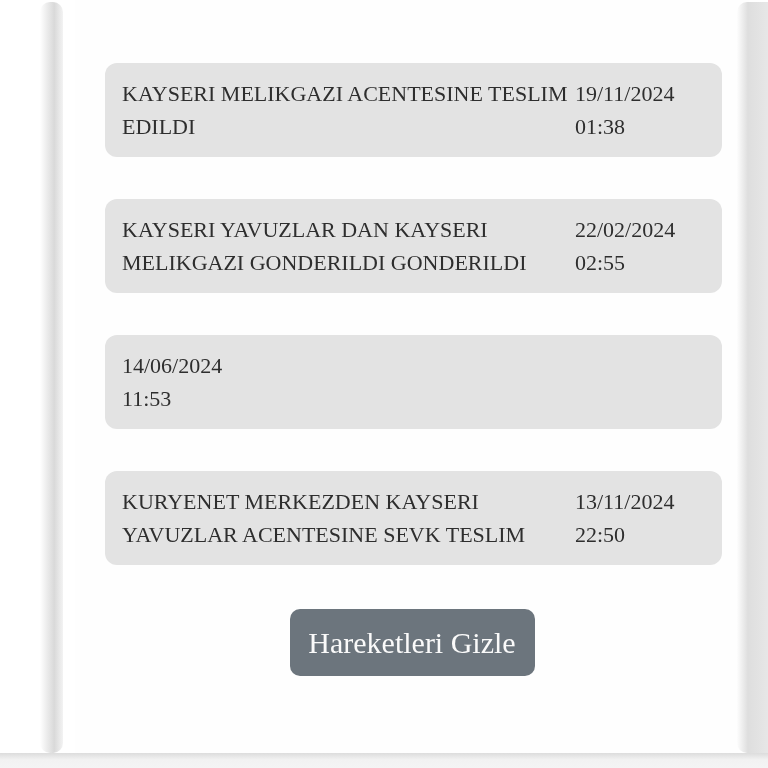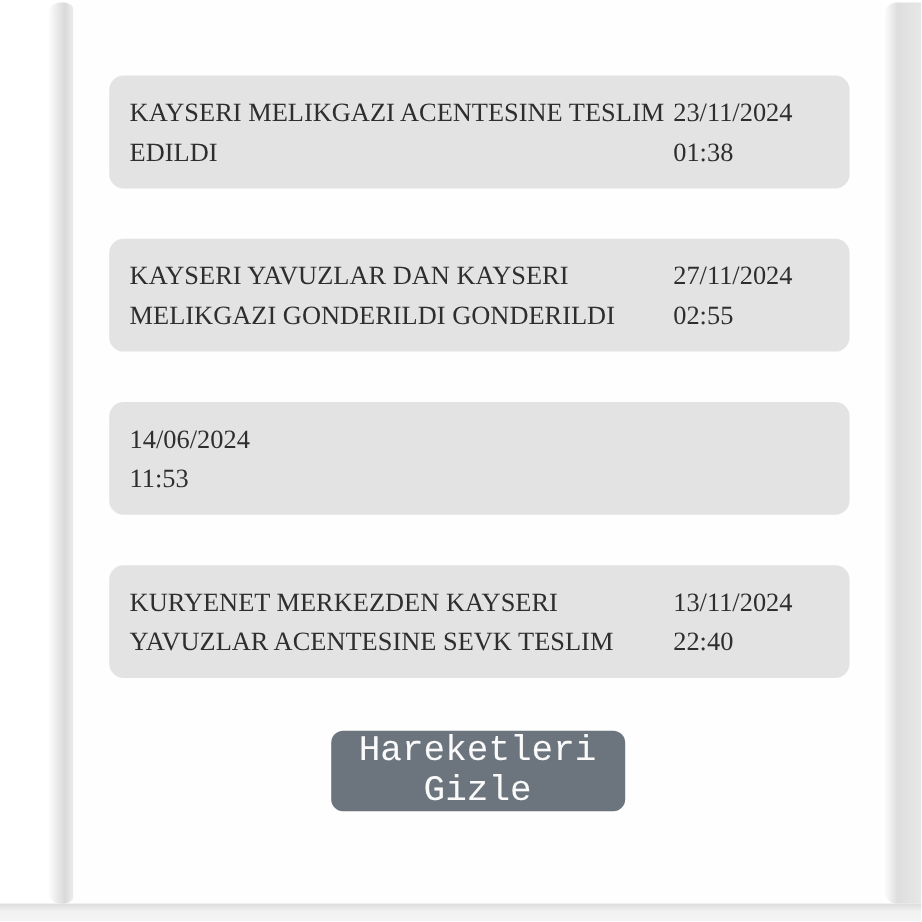--- a/index.html
+++ b/index.html
@@ -33,21 +33,21 @@
   
   .bottom-area {
     position: absolute;
     left: 0; top: 753px;
     width: 768px; height: 15px;
     background: linear-gradient(to bottom, #dcdcdc 0%, #f2f2f2 45%, #f4f4f4 100%);
   }
   
   .panel {
     position: absolute;
-    left: 61px; top: 0;
+    left: 75px; top: 0;
     width: 674px; height: 753px;
     background: #fefefe;
     padding-top: 63px;
   }
   .event-list {
     display: flex;
     flex-direction: column;
     gap: 42px;
     padding-left: 30px;
     width: 647px;
@@ -75,62 +75,62 @@
   }
   .hide-btn {
     display: block;
     margin: 44px auto 0 auto;
     width: 245px;
     height: 67px;
     background: #6c757d;
     color: #fafafa;
     border: none;
     border-radius: 10px;
-    font-family: Liberation Mono, monospace;
+    font-family: Liberation Serif, serif;
     font-size: 30px;
     cursor: pointer;
     text-align: center;
   }
 </style>
 </head>
 <body>
 
 <div class="stage">
   <div class="rail rail-left"></div>
 
   <div class="panel">
     <div class="event-list">
   <div class="event-card">
     <div class="event-desc">KAYSERI MELIKGAZI ACENTESINE TESLIM EDILDI</div>
     <div class="event-when">
-      <div class="event-date">23/11/2024</div>
+      <div class="event-date">19/11/2024</div>
       <div class="event-time">01:38</div>
     </div>
   </div>
 
   <div class="event-card">
     <div class="event-desc">KAYSERI YAVUZLAR DAN KAYSERI MELIKGAZI GONDERILDI GONDERILDI</div>
     <div class="event-when">
-      <div class="event-date">27/11/2024</div>
+      <div class="event-date">22/02/2024</div>
       <div class="event-time">02:55</div>
     </div>
   </div>
 
   <div class="event-card">
     <div class="event-when">
       <div class="event-date">14/06/2024</div>
       <div class="event-time">11:53</div>
     </div>
   </div>
 
   <div class="event-card">
     <div class="event-desc">KURYENET MERKEZDEN KAYSERI YAVUZLAR ACENTESINE SEVK TESLIM</div>
     <div class="event-when">
       <div class="event-date">13/11/2024</div>
-      <div class="event-time">22:40</div>
+      <div class="event-time">22:50</div>
     </div>
   </div>
 </div>
     <button class="hide-btn">Hareketleri Gizle</button>
   </div>
 
   <div class="rail rail-right"></div>
   <div class="bottom-area"></div>
 </div>
 

